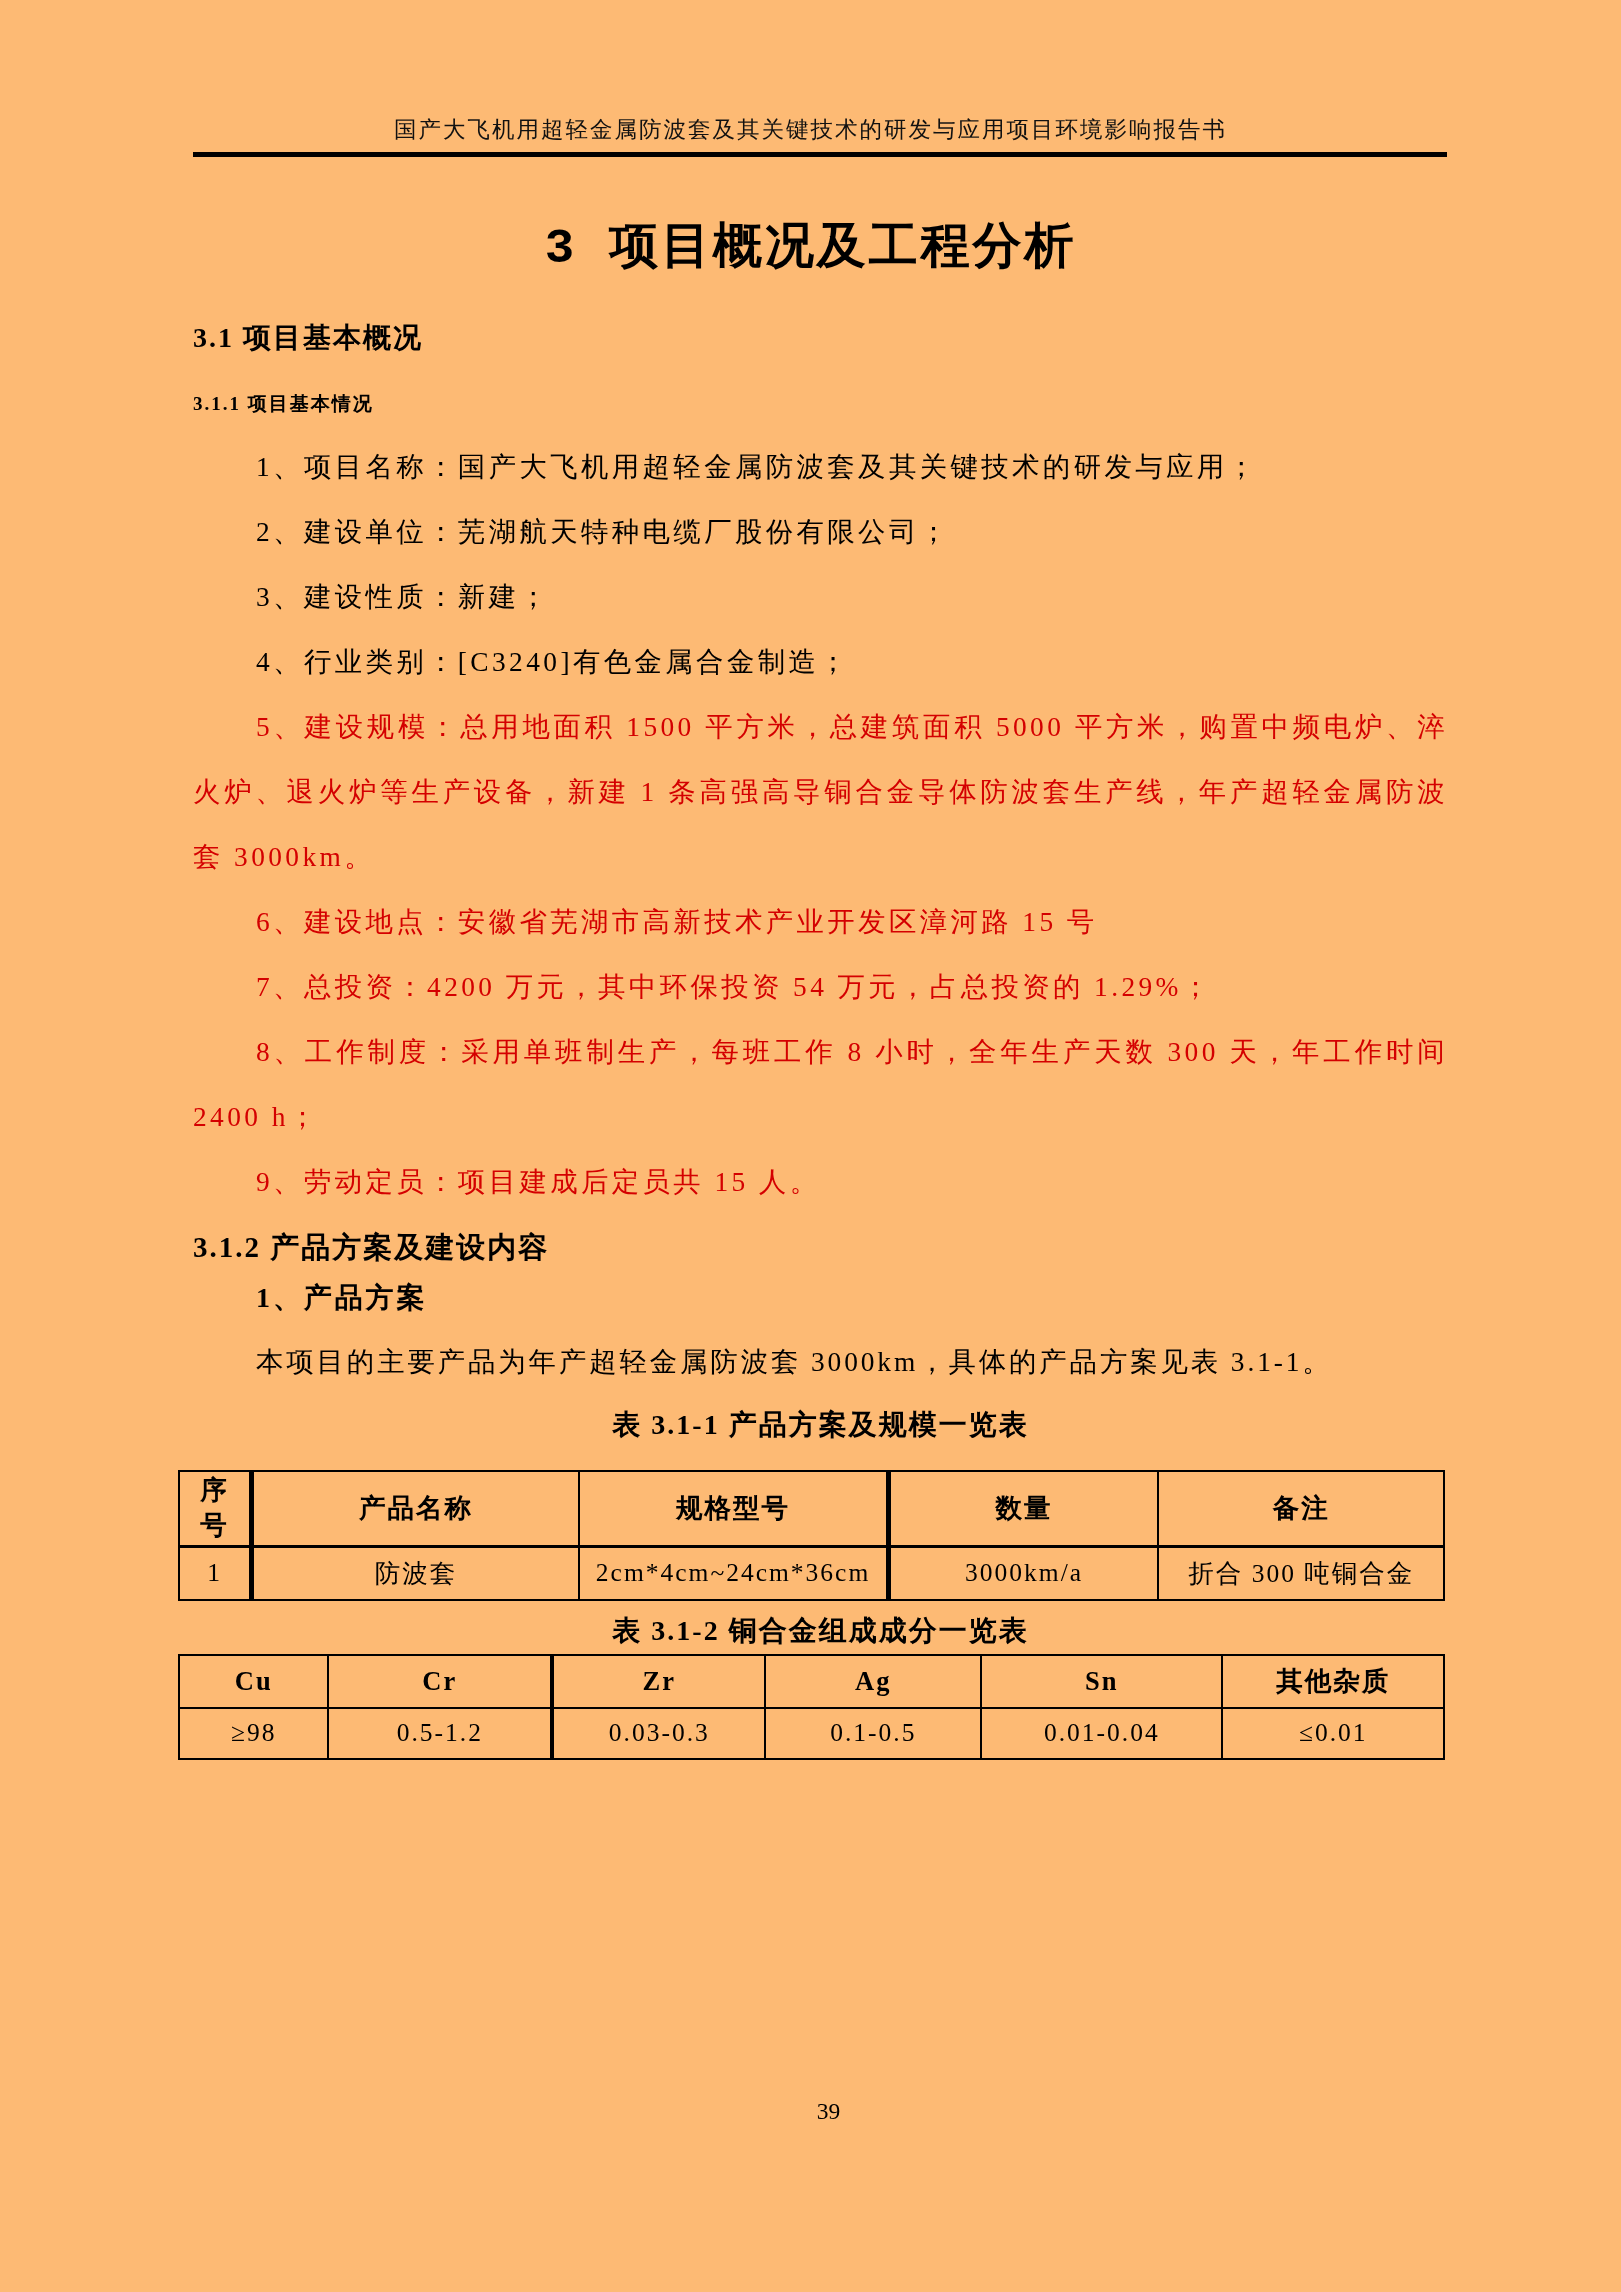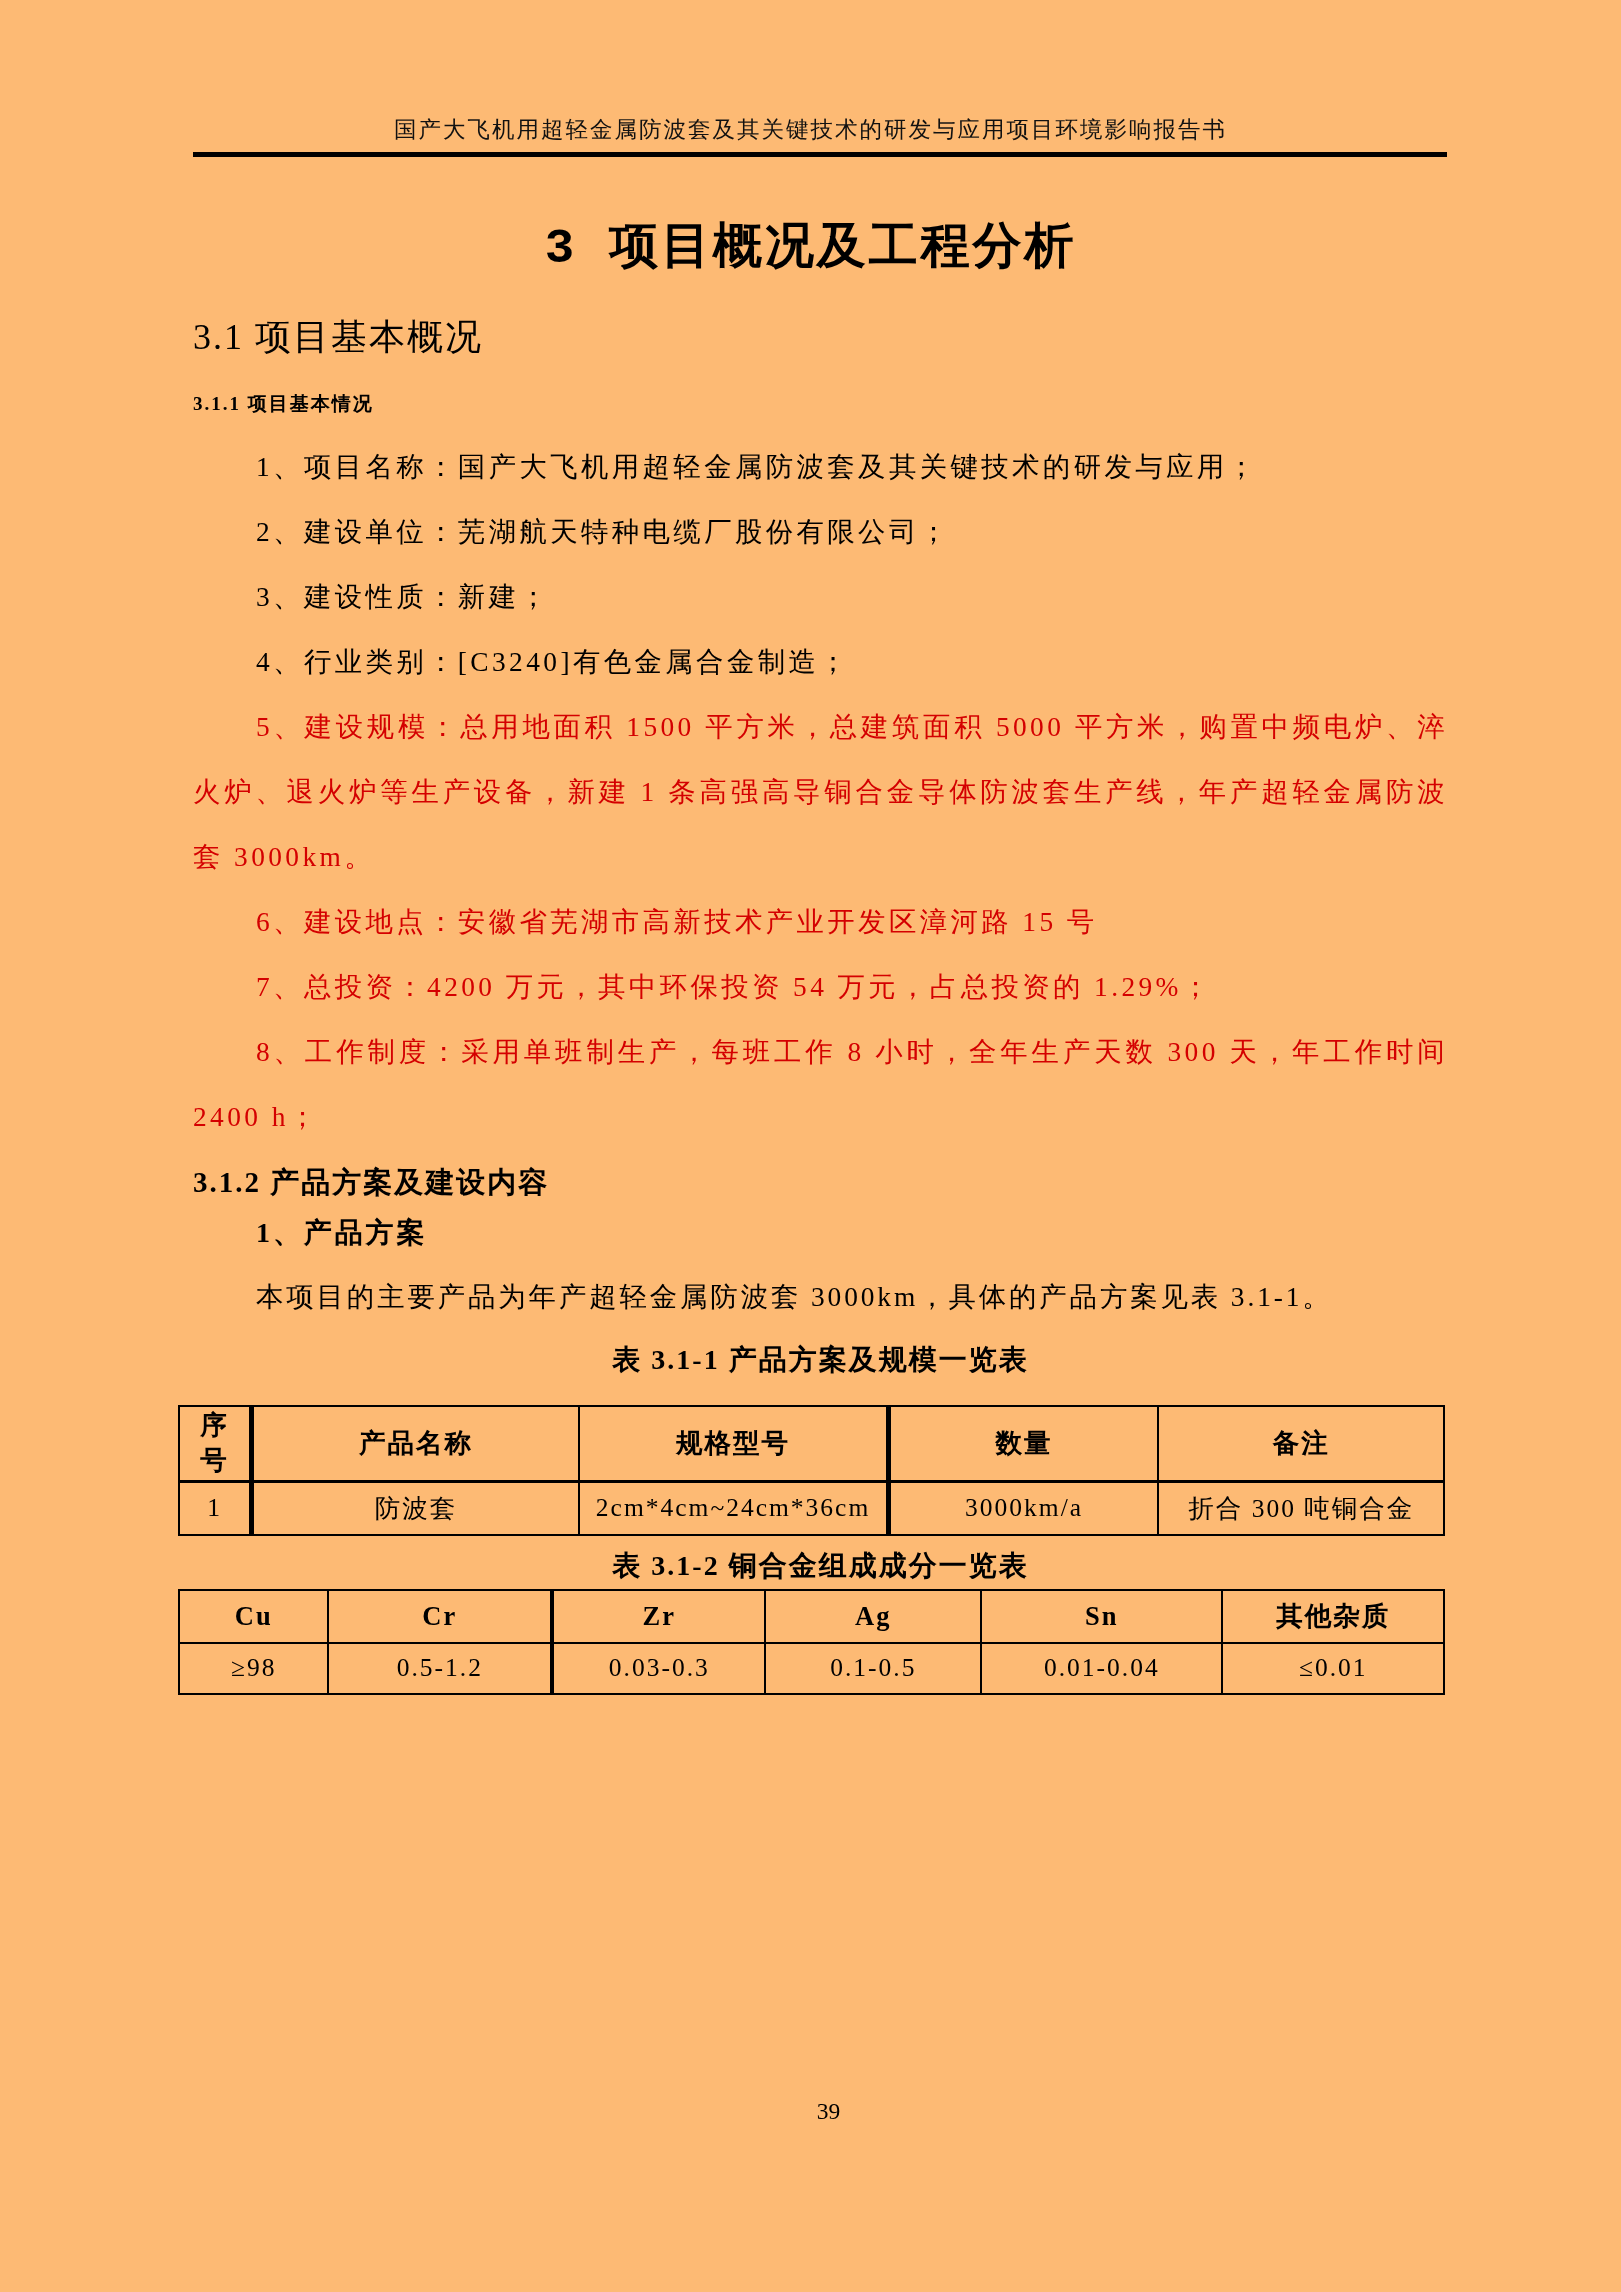--- a/index.html
+++ b/index.html
@@ -28,21 +28,21 @@
     text-align:center;
     font-size:49px;
     font-weight:bold;
     line-height:59px;
     letter-spacing:2.9px;
     font-family:Liberation Mono, monospace;
   }
   .content { padding:0 173px 0 193px; }
   .h31 {
     margin:39px 0 0 0;
-    font-size:36px; font-weight:normal;
+    font-size:28px; font-weight:bold;
     line-height:39px; letter-spacing:2px;
   }
   .h311 {
     margin:29px 0 0 0;
     font-size:19px; font-weight:bold;
     line-height:36px; letter-spacing:2px;
   }
   .h312 {
     margin:13.7px 0 0 0;
     font-size:29px; font-weight:bold;
@@ -126,20 +126,21 @@
     <div class="h311">3.1.1 项目基本情况</div>
 
     <p class="item first-item">1、项目名称：国产大飞机用超轻金属防波套及其关键技术的研发与应用；</p>
     <p class="item">2、建设单位：芜湖航天特种电缆厂股份有限公司；</p>
     <p class="item">3、建设性质：新建；</p>
     <p class="item">4、行业类别：[C3240]有色金属合金制造；</p>
     <p class="item red">5、建设规模：总用地面积 1500 平方米，总建筑面积 5000 平方米，购置中频电炉、淬火炉、退火炉等生产设备，新建 1 条高强高导铜合金导体防波套生产线，年产超轻金属防波套 3000km。</p>
     <p class="item red">6、建设地点：安徽省芜湖市高新技术产业开发区漳河路 15 号</p>
     <p class="item red">7、总投资：4200 万元，其中环保投资 54 万元，占总投资的 1.29%；</p>
     <p class="item red">8、工作制度：采用单班制生产，每班工作 8 小时，全年生产天数 300 天，年工作时间 2400 h；</p>
+    <p class="item red">9、劳动定员：项目建成后定员共 15 人。</p>
 
     <div class="h312">3.1.2 产品方案及建设内容</div>
     <p class="product-heading">1、产品方案</p>
     <p class="body-par">本项目的主要产品为年产超轻金属防波套 3000km，具体的产品方案见表 3.1-1。</p>
 
     <div class="tbl-title">表 3.1-1 产品方案及规模一览表</div>
 
     <table class="doc-table" id="t1">
       <colgroup>
         <col style="width:72px">

